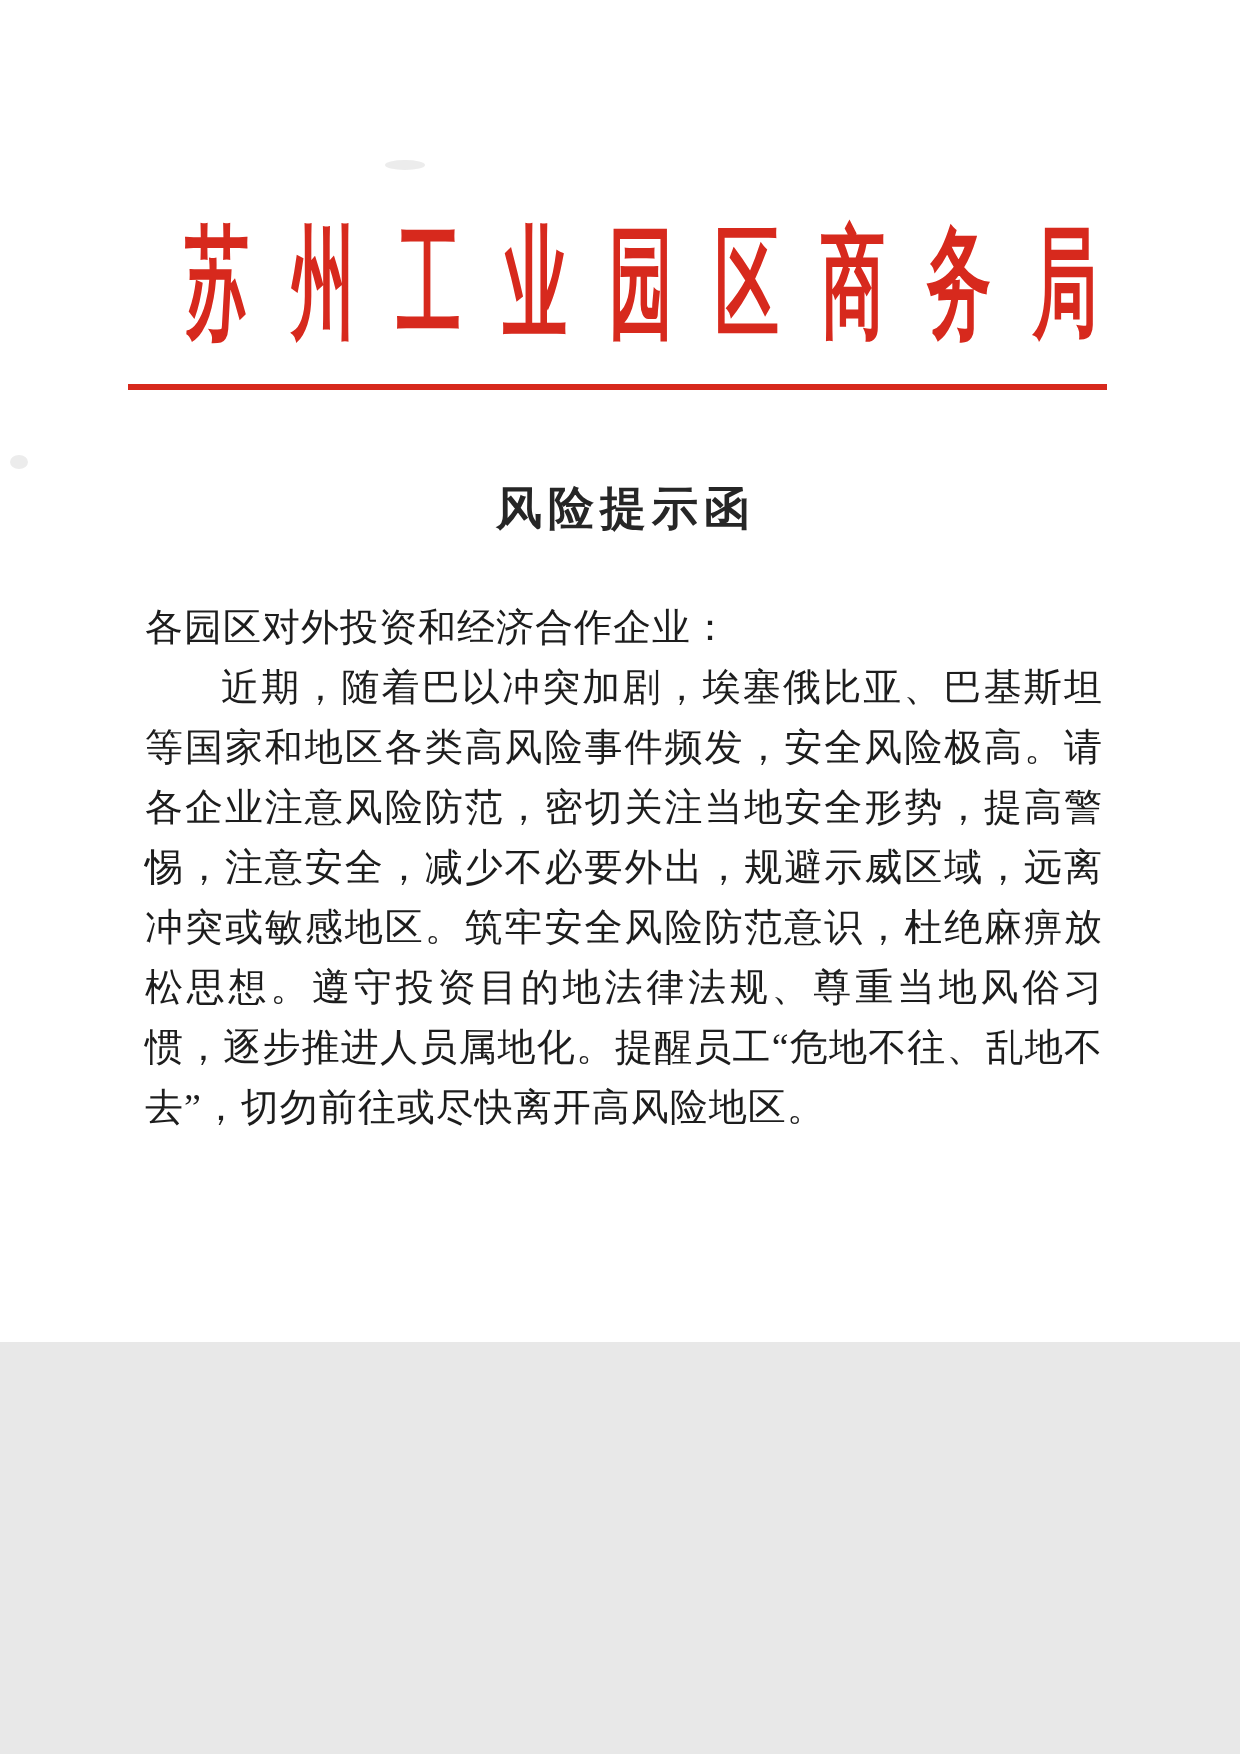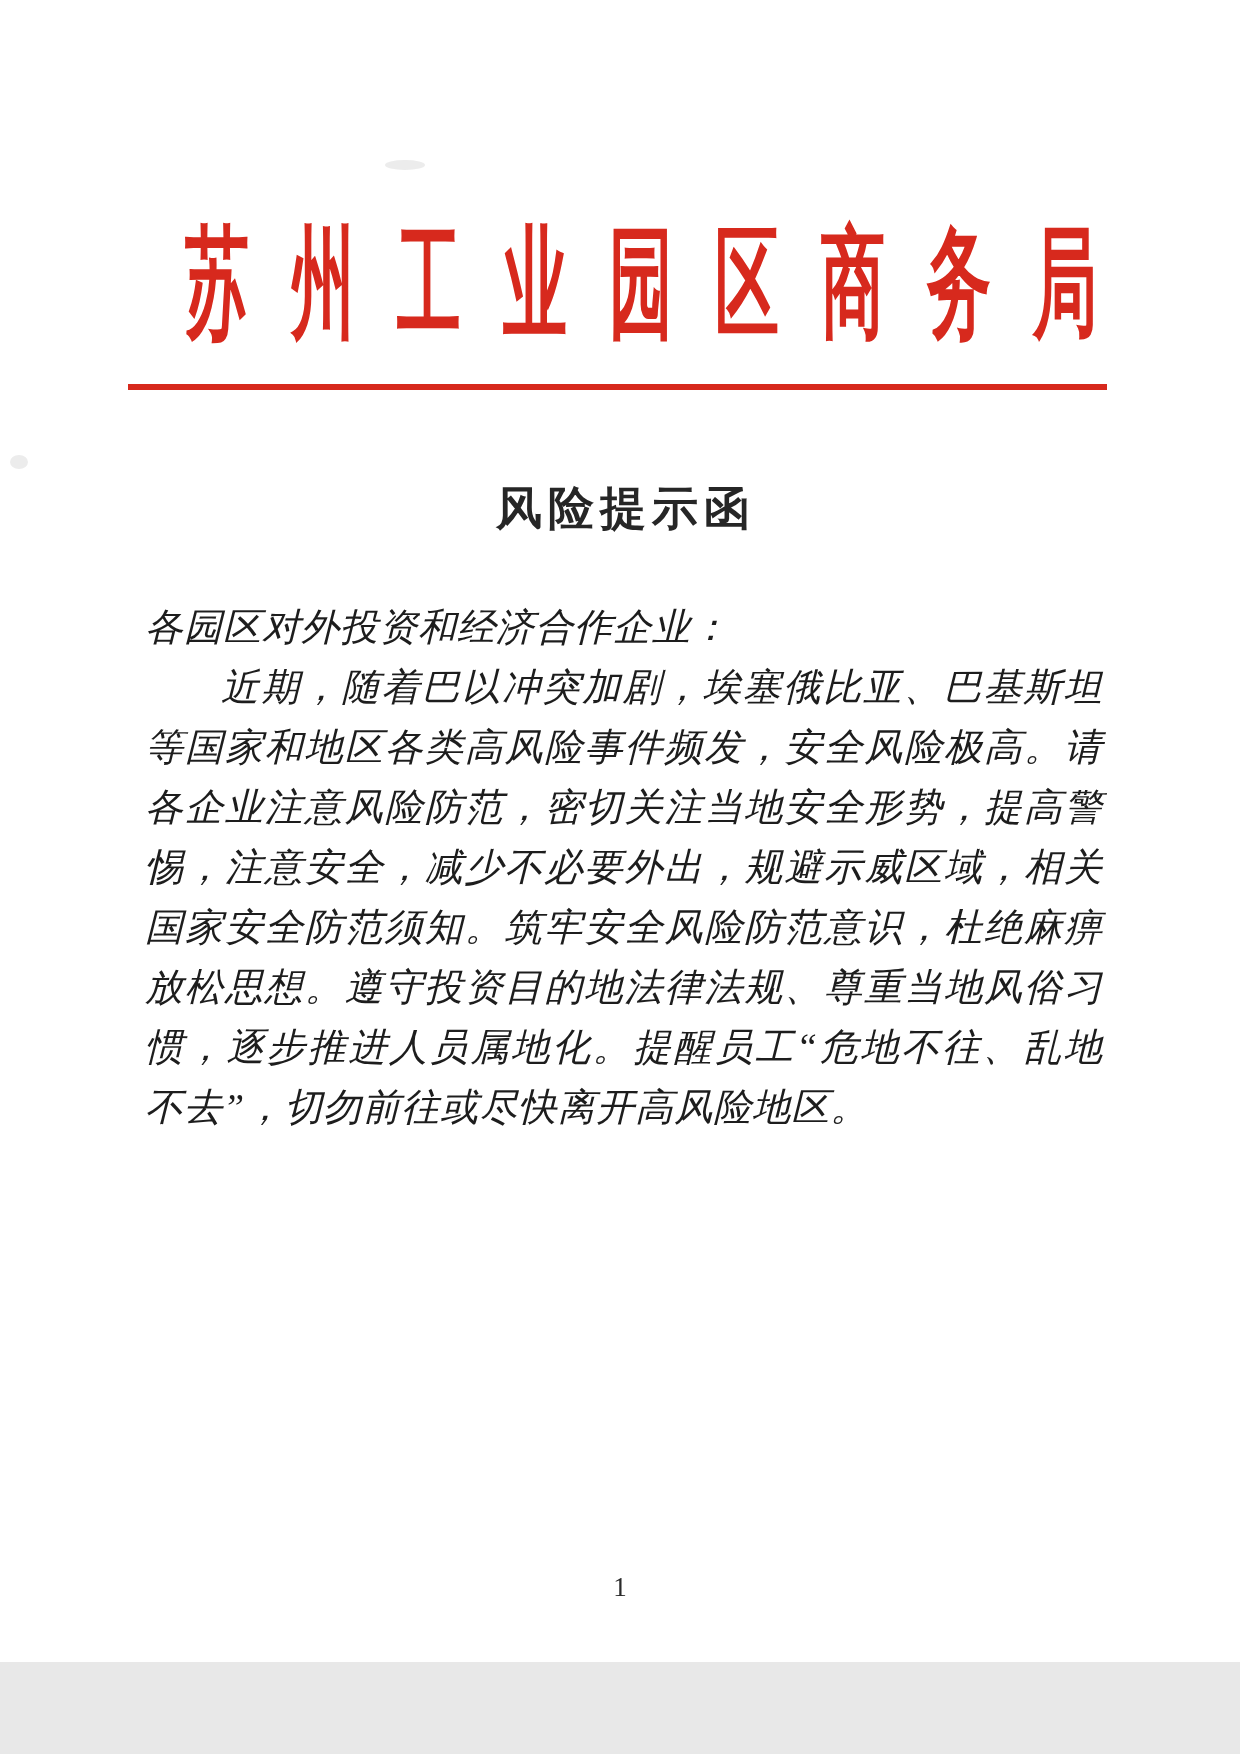--- a/index.html
+++ b/index.html
@@ -4,21 +4,21 @@
 <style>
   html, body {
     margin: 0;
     padding: 0;
     background: #e8e8e8;
     font-family: "Liberation Serif", "DejaVu Serif", serif;
   }
   .page {
     position: relative;
     width: 1240px;
-    height: 1662px;
+    height: 1342px;
     margin: 0 auto;
     background: #ffffff;
     overflow: hidden;
   }
   
   .scan-smudge-a {
     position: absolute;
     left: 385px; top: 160px;
     width: 40px; height: 10px;
     background: #d9d9d9;
@@ -74,21 +74,20 @@
     position: absolute;
     left: 145px;
     top: 597px;
     width: 958px;
     font-size: 38px;
     line-height: 60px;
     color: #1d1d1d;
     text-align: justify;
     text-justify: inter-ideograph;
     letter-spacing: 1px;
-    font-style: italic;
   }
   .salutation {
     margin: 0;
   }
   .body-para {
     margin: 0;
     text-indent: 2em;
   }
   .page-number {
     position: absolute;
@@ -111,21 +110,21 @@
   <header>
     <h1 class="letterhead">苏州工业园区商务局</h1>
     <div class="red-rule"></div>
   </header>
 
   <main>
     <h2 class="doc-title">风险提示函</h2>
 
     <div class="body-block">
       <p class="salutation">各园区对外投资和经济合作企业：</p>
-      <p class="body-para">近期，随着巴以冲突加剧，埃塞俄比亚、巴基斯坦等国家和地区各类高风险事件频发，安全风险极高。请各企业注意风险防范，密切关注当地安全形势，提高警惕，注意安全，减少不必要外出，规避示威区域，相关国家安全防范须知。筑牢安全风险防范意识，杜绝麻痹放松思想。遵守投资目的地法律法规、尊重当地风俗习惯，逐步推进人员属地化。提醒员工“危地不往、乱地不去”，切勿前往或尽快离开高风险地区。</p>
+      <p class="body-para">近期，随着巴以冲突加剧，埃塞俄比亚、巴基斯坦等国家和地区各类高风险事件频发，安全风险极高。请各企业注意风险防范，密切关注当地安全形势，提高警惕，注意安全，减少不必要外出，规避示威区域，远离冲突或敏感地区。筑牢安全风险防范意识，杜绝麻痹放松思想。遵守投资目的地法律法规、尊重当地风俗习惯，逐步推进人员属地化。提醒员工“危地不往、乱地不去”，切勿前往或尽快离开高风险地区。</p>
     </div>
   </main>
 
   <footer>
     <div class="page-number">1</div>
   </footer>
 
 </div>
 
 </body></html>

